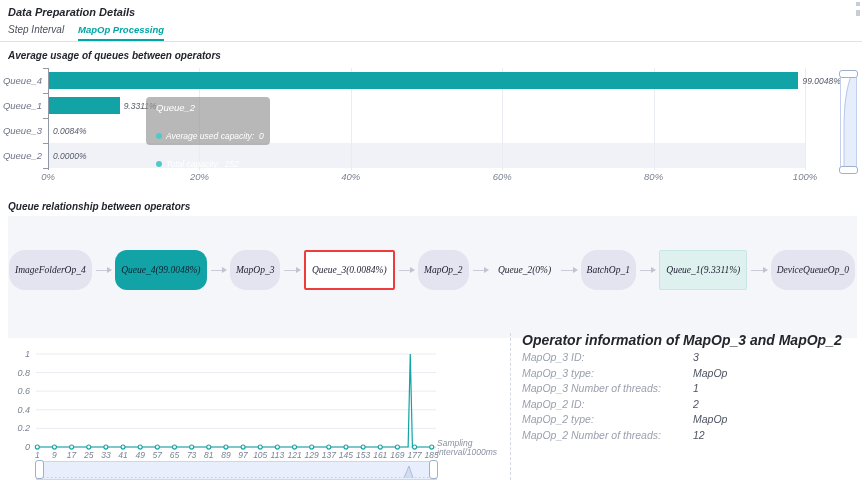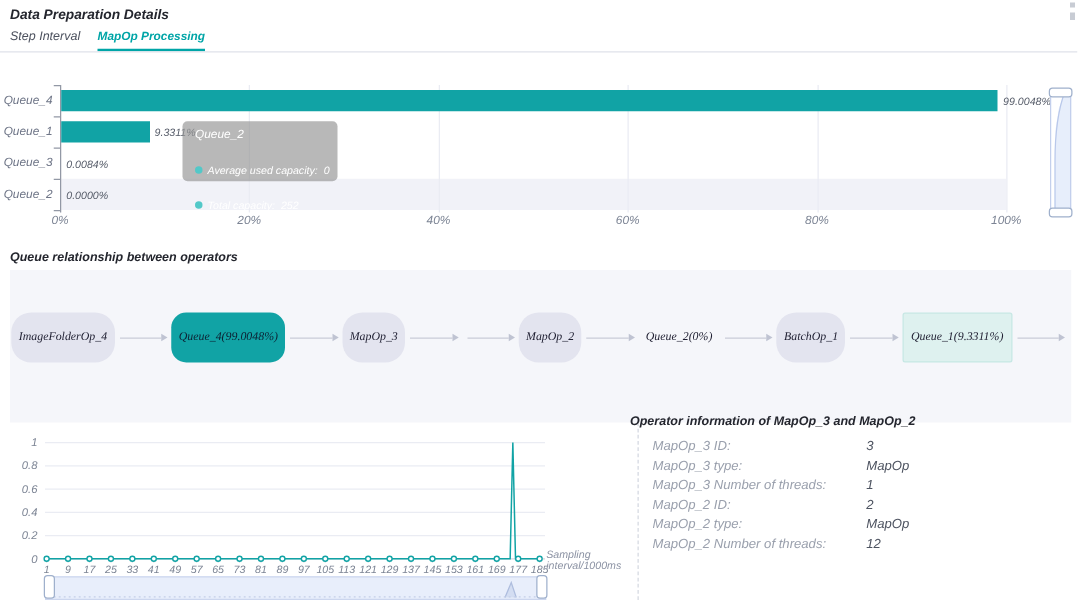--- a/index.html
+++ b/index.html
@@ -32,34 +32,35 @@
 .fnode.queue-filled { background:#11a3a5; border-radius:12px; color:#0d2133; }
 .fnode.queue-selected { background:#fff; border:2px solid #ee3b3b; border-radius:2px; }
 .fnode.queue-empty { background:transparent; }
 .fnode.queue-light { background:#def1ef; border:1px solid #c6e7e4; border-radius:2px; }
 .farrow { flex:1 1 auto; height:32px; position:relative; min-width:14px; }
 .farrow::before { content:""; position:absolute; left:4px; right:8px; top:15.5px; height:1px; background:#c9ccd8; }
 .farrow::after { content:""; position:absolute; right:3px; top:12.5px; border-left:5px solid #bfc3d2; border-top:3.5px solid transparent; border-bottom:3.5px solid transparent; }
 .samp-label { left:437px; top:439px; width:64px; font-size:8.5px; color:#8b92a3; line-height:1.05; overflow:hidden; white-space:nowrap; }
 .hdz { left:36px; top:461px; width:401px; height:19px; background:#e8eefb; border:1px solid #ccd6ee; }
 .dotted-divider { left:510px; top:333px; height:147px; width:0; border-left:1px dashed #d4d8e1; }
-.info-title { left:504px; top:332px; font-size:10px; font-weight:bold; color:#24262e; }
+.info-title { left:522px; top:332px; font-size:14px; font-weight:bold; color:#24262e; }
 .info-label { left:522px; font-size:10.5px; color:#9aa0ad; }
 .info-value { left:693px; font-size:10.5px; color:#4d5360; }
 .scroll-dot { background:#c8ccd4; }
 </style>
 </head>
 <body>
 
 <div id="app">
   <div class="abs page-title">Data Preparation Details</div>
   <div class="abs tab" style="left:8px">Step Interval</div>
   <div class="abs tab active" style="left:78px">MapOp Processing</div>
   <div class="abs tabs-divider"></div>
 
+  <div class="abs section-title" style="left:8px;top:50px">Average usage of queues between operators</div>
   <div class="abs" id="bar-plot" style="left:0;top:0;width:862px;height:190px">
       <div class="abs row-highlight" style="top:143px"></div>
       <div class="abs xtick-label" style="left:28px">0%</div>
       <div class="abs gridline-v" style="left:199.4px"></div>
       <div class="abs xtick-label" style="left:179.4px">20%</div>
       <div class="abs gridline-v" style="left:350.8px"></div>
       <div class="abs xtick-label" style="left:330.8px">40%</div>
       <div class="abs gridline-v" style="left:502.20000000000005px"></div>
       <div class="abs xtick-label" style="left:482.20000000000005px">60%</div>
       <div class="abs gridline-v" style="left:653.6px"></div>
@@ -103,29 +104,31 @@
 
   <div class="abs section-title" style="left:8px;top:201px">Queue relationship between operators</div>
   <div class="abs flow-panel">
     <div class="flow-row" id="flow-row">
         <div class="fnode op">ImageFolderOp_4</div>
         <div class="farrow"></div>
         <div class="fnode queue-filled">Queue_4(99.0048%)</div>
         <div class="farrow"></div>
         <div class="fnode op">MapOp_3</div>
         <div class="farrow"></div>
+        <div class="fnode queue-selected">Queue_3(0.0084%)</div>
         <div class="farrow"></div>
         <div class="fnode op">MapOp_2</div>
         <div class="farrow"></div>
         <div class="fnode queue-empty">Queue_2(0%)</div>
         <div class="farrow"></div>
         <div class="fnode op">BatchOp_1</div>
         <div class="farrow"></div>
         <div class="fnode queue-light">Queue_1(9.3311%)</div>
         <div class="farrow"></div>
+        <div class="fnode op">DeviceQueueOp_0</div>
       </div>
   </div>
 
   <svg class="abs" id="line-chart" style="left:0;top:338px" width="520" height="130">
       <line x1="36" y1="109" x2="436" y2="109" stroke="#d0d4de" stroke-width="1"></line>
       <text x="30" y="112" text-anchor="end" font-size="9" fill="#7c8494">0</text>
       <line x1="36" y1="90.4" x2="436" y2="90.4" stroke="#eaecf3" stroke-width="1"></line>
       <text x="30" y="93.4" text-anchor="end" font-size="9" fill="#7c8494">0.2</text>
       <line x1="36" y1="71.8" x2="436" y2="71.8" stroke="#eaecf3" stroke-width="1"></line>
       <text x="30" y="74.8" text-anchor="end" font-size="9" fill="#7c8494">0.4</text>

